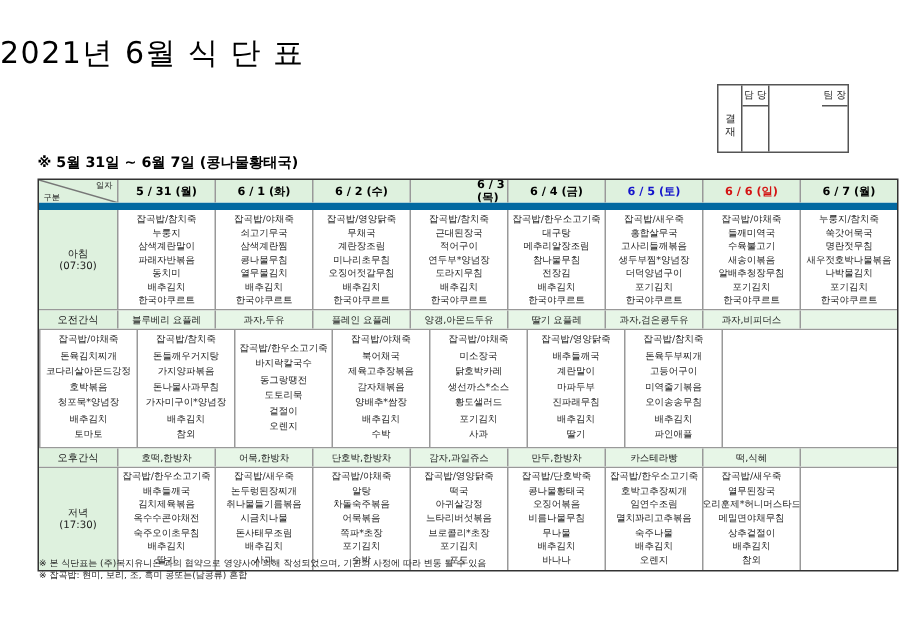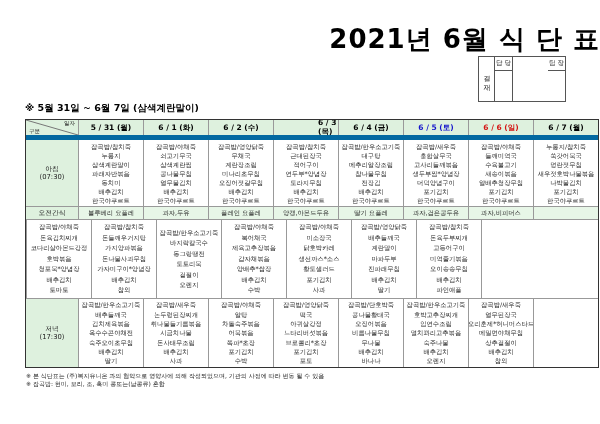--- a/index.html
+++ b/index.html
@@ -2,22 +2,22 @@
 <html><head>
 <meta charset="utf-8">
 <style>
   html,body{margin:0;padding:0;}
   body{
     width:600px;height:424px;background:#ffffff;position:relative;
     font-family:"DejaVu Sans","Liberation Sans",sans-serif;color:#111;
     overflow:hidden;
   }
   .title{
-    position:absolute;top:22px;left:0;width:100%;text-align:right;
-    font-size:26px;font-weight:bold;letter-spacing:1px;color:#000;
+    position:absolute;top:22px;left:0;width:100%;text-align:left;
+    font-size:20px;font-weight:normal;letter-spacing:1px;color:#000;
   }
   
   .approval{
     position:absolute;left:478px;top:56px;width:88px;height:46px;
     border:1px solid #555;display:flex;background:#fff;box-sizing:border-box;
   }
   .ap-stamp{
     width:15px;border-right:1px solid #555;display:flex;align-items:center;justify-content:center;
     font-size:7px;writing-mode:vertical-rl;text-orientation:upright;letter-spacing:2px;color:#222;
   }
@@ -67,21 +67,21 @@
   <div class="ap-col">
     <div class="ap-head">담 당</div>
     <div class="ap-body"></div>
   </div>
   <div class="ap-col">
     <div class="ap-head">팀 장</div>
     <div class="ap-body"></div>
   </div>
 </div>
 
-<div class="subtitle">※ 5월 31일 ~ 6월 7일 (삼색계란말이)</div>
+<div class="subtitle">※ 5월 31일 ~ 6월 7일 (콩나물황태국)</div>
 
 <div class="grid" id="grid">
     <div class="row hrow">
       <div class="cell lab greenbg corner">
         <svg width="52" height="15">
           <line x1="0" y1="0" x2="52" y2="15" stroke="#777" stroke-width="1"></line>
         </svg>
         <div class="c-top">일자</div>
         <div class="c-bot">구분</div>
       </div>
@@ -243,20 +243,33 @@
         <div class="line">잡곡밥/참치죽</div>
         <div class="line">돈육두부찌개</div>
         <div class="line">고등어구이</div>
         <div class="line">미역줄기볶음</div>
         <div class="line">오이송송무침</div>
         <div class="line">배추김치</div>
         <div class="line">파인애플</div>
       </div>
       <div class="cell mealcell"></div>
     </div>
+    <div class="row r3">
+      <div class="cell lab labcell greenbg">
+        <div class="">오후간식</div>
+      </div>
+      <div class="cell snackcell snackbg">호떡,한방차</div>
+      <div class="cell snackcell snackbg">어묵,한방차</div>
+      <div class="cell snackcell snackbg">단호박,한방차</div>
+      <div class="cell snackcell snackbg">감자,과일쥬스</div>
+      <div class="cell snackcell snackbg">만두,한방차</div>
+      <div class="cell snackcell snackbg">카스테라빵</div>
+      <div class="cell snackcell snackbg">떡,식혜</div>
+      <div class="cell snackcell snackbg"></div>
+    </div>
     <div class="row r4">
       <div class="cell lab labcell greenbg">
         <div class="">저녁</div>
         <div class="">(17:30)</div>
       </div>
       <div class="cell mealcell">
         <div class="line">잡곡밥/한우소고기죽</div>
         <div class="line">배추들깨국</div>
         <div class="line">김치제육볶음</div>
         <div class="line">옥수수콘야채전</div>

